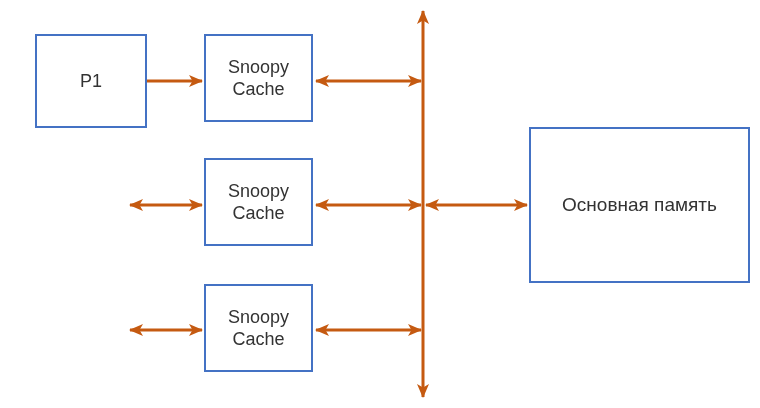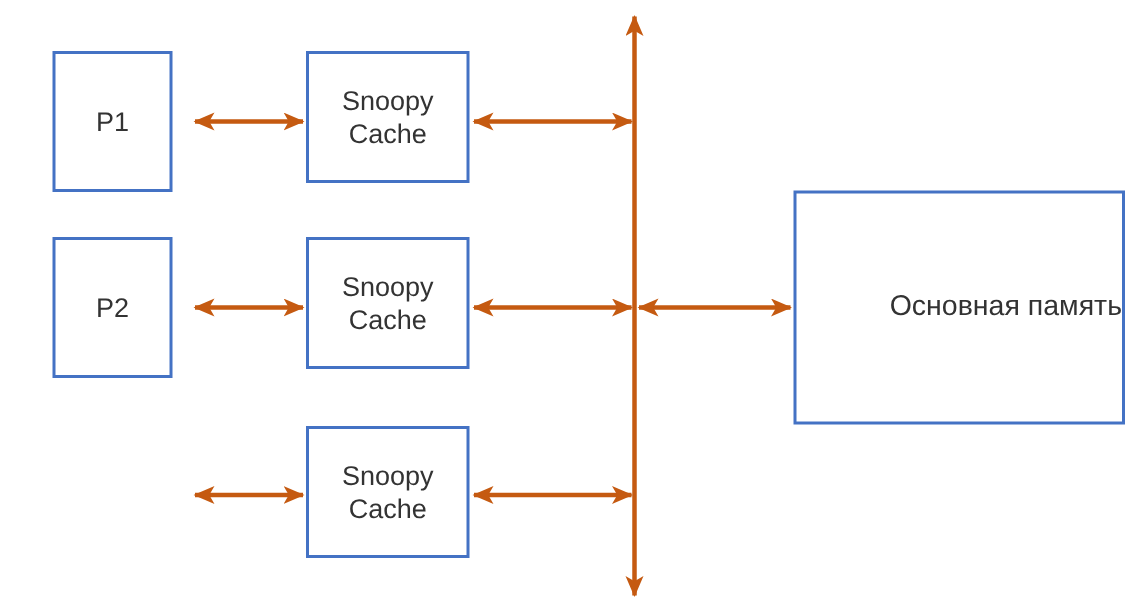--- a/index.html
+++ b/index.html
@@ -30,30 +30,29 @@
     border: 2px solid var(--box-border);
     background: var(--box-fill);
     display: flex;
     align-items: center;
     justify-content: center;
     text-align: center;
     font-size: 18px;
     line-height: 1.25;
     white-space: pre-line;
   }
-  .proc  { left: 35px;  width: 80px;  height: 94px; }
+  .proc  { left: 35px;  width: 112px;  height: 94px; }
   .cache { left: 204px; width: 109px; height: 88px; }
   .row1  { top: 34px; }
   .row2  { top: 158px; }
   .row3  { top: 284px; }
   .memory {
     left: 529px; top: 127px;
     width: 221px; height: 156px;
     font-size: 19px;
-    justify-content: flex-end;
   }
   .bus-line, .link-line {
     stroke: var(--arrow);
     stroke-width: 3;
     fill: none;
   }
   .ah-fill { fill: var(--arrow); }
 </style>
 </head>
 <body>
@@ -76,23 +75,20 @@
     <line class="link-line" x1="316" y1="81" x2="421" y2="81" marker-start="url(#ah)" marker-end="url(#ah)"></line>
     <line class="link-line" x1="316" y1="205" x2="421" y2="205" marker-start="url(#ah)" marker-end="url(#ah)"></line>
     <line class="link-line" x1="316" y1="330" x2="421" y2="330" marker-start="url(#ah)" marker-end="url(#ah)"></line>
 
     <line class="link-line" x1="426" y1="205" x2="527" y2="205" marker-start="url(#ah)" marker-end="url(#ah)"></line>
   </svg>
 
   <div class="node proc row1">
     <span>P1</span>
   </div>
-  <div class="node proc row2">
-    <span>P2</span>
-  </div>
 
   <div class="node cache row1">
     <span>Snoopy
 Cache</span>
   </div>
   <div class="node cache row2">
     <span>Snoopy
 Cache</span>
   </div>
   <div class="node cache row3">

